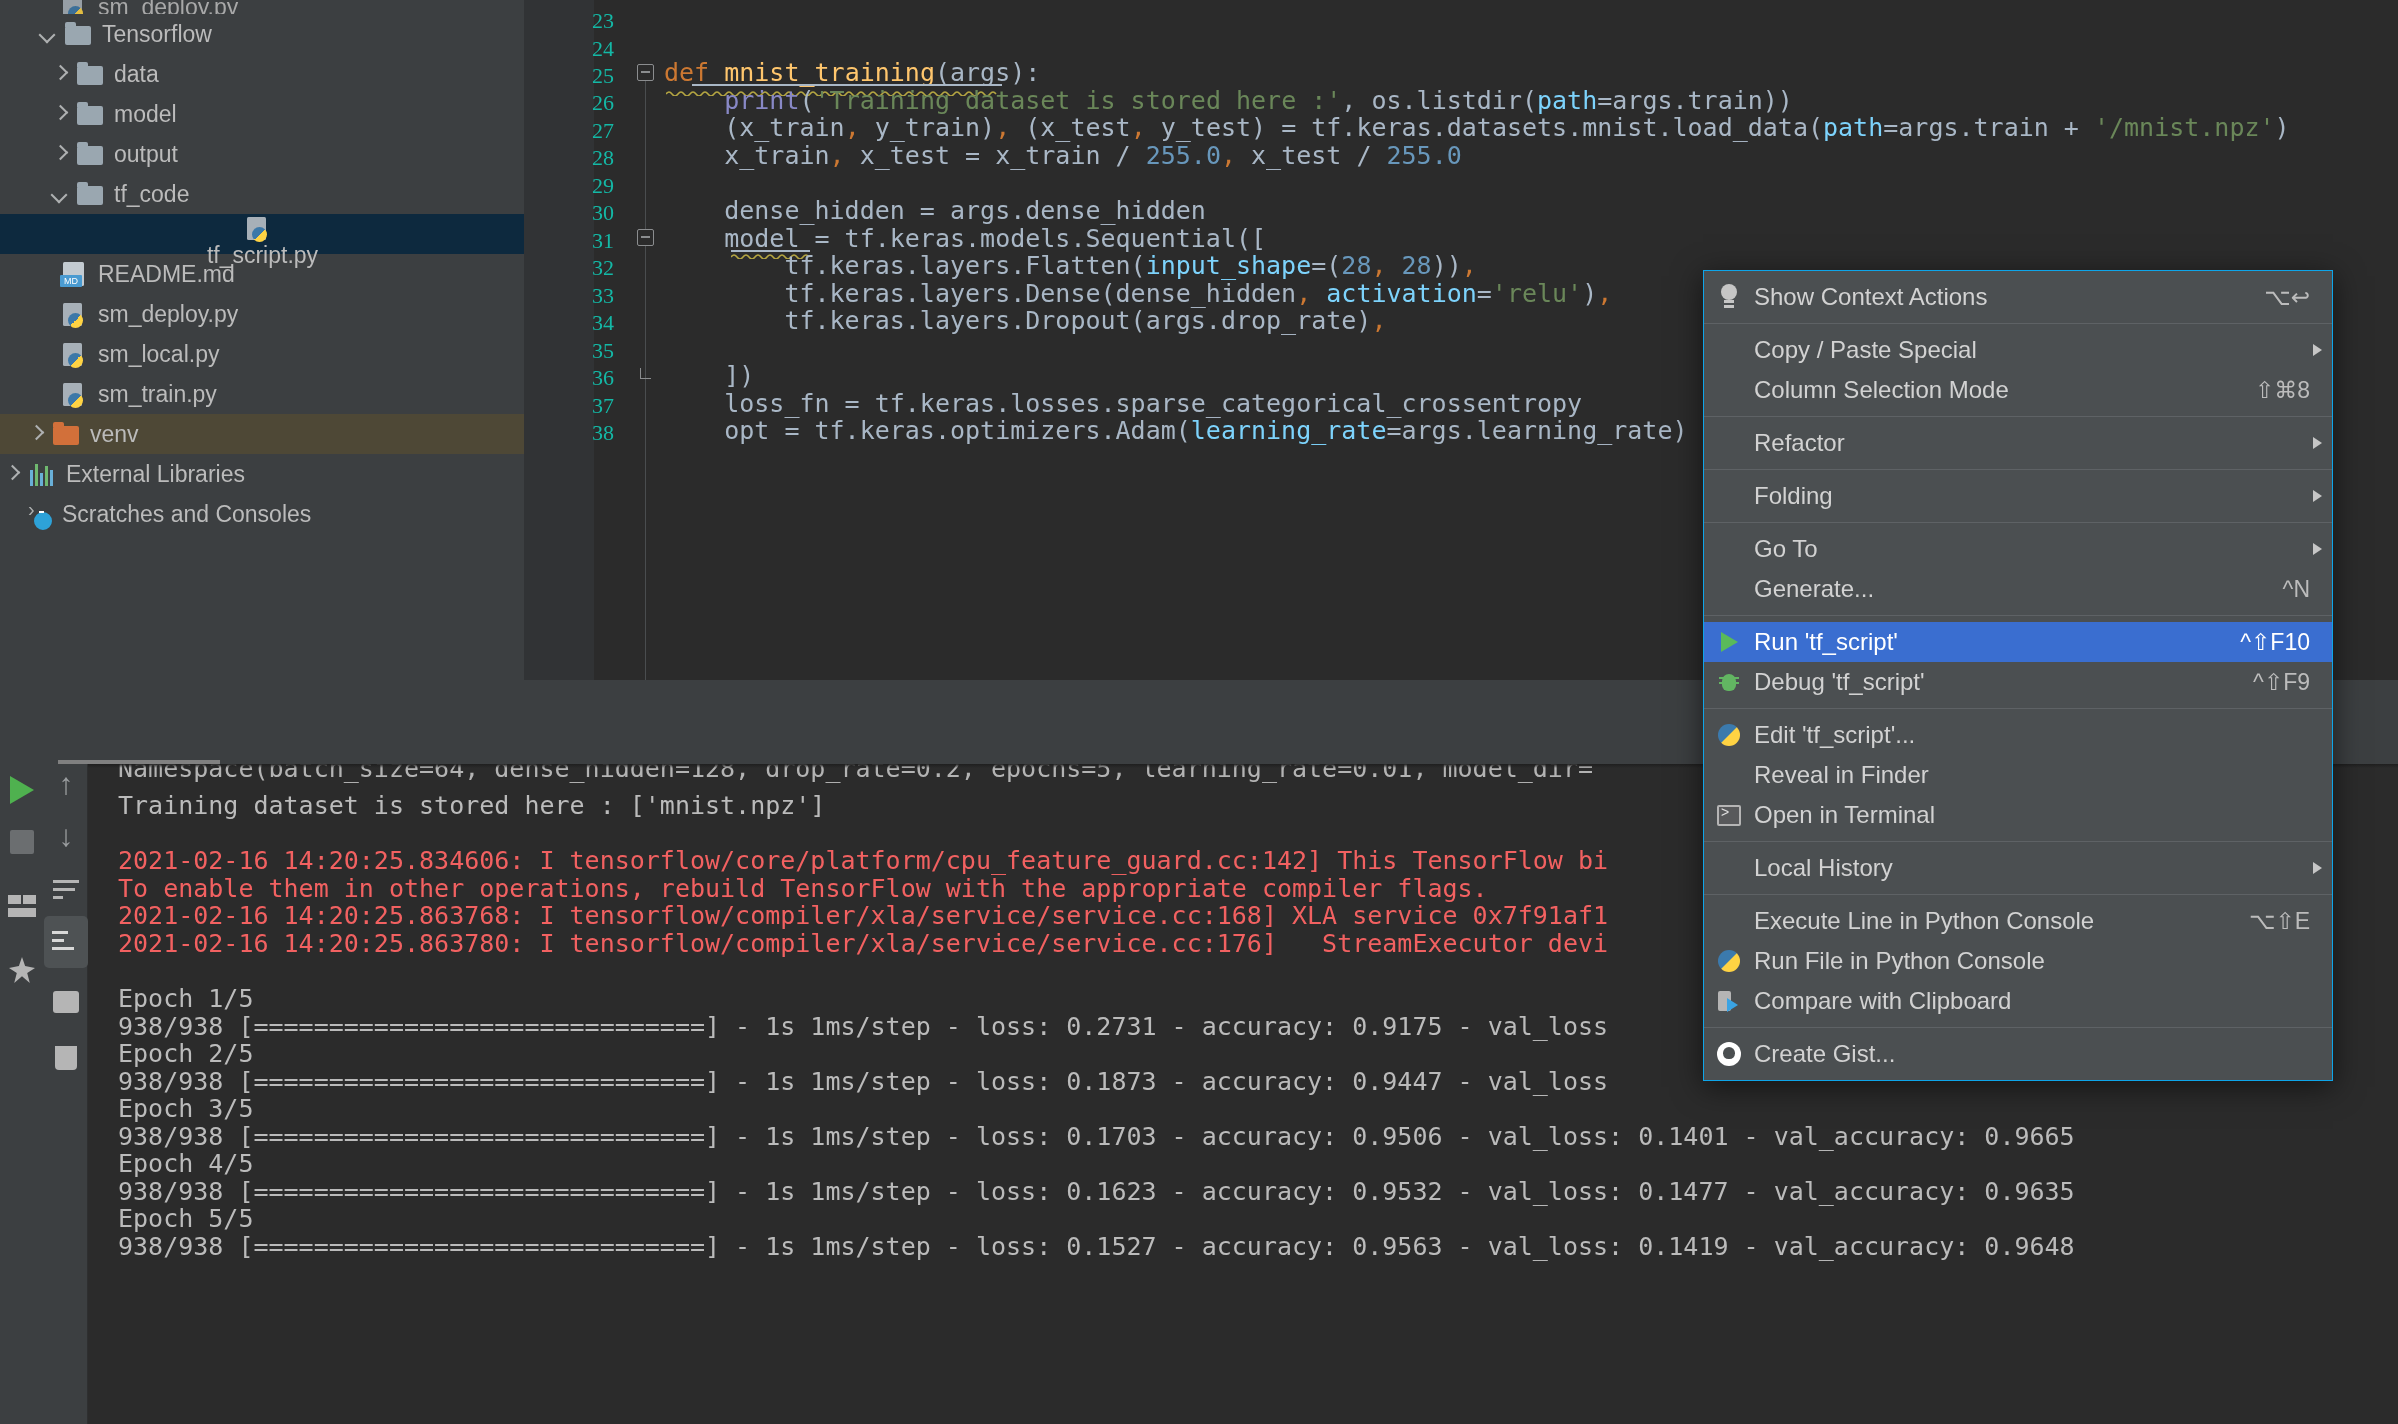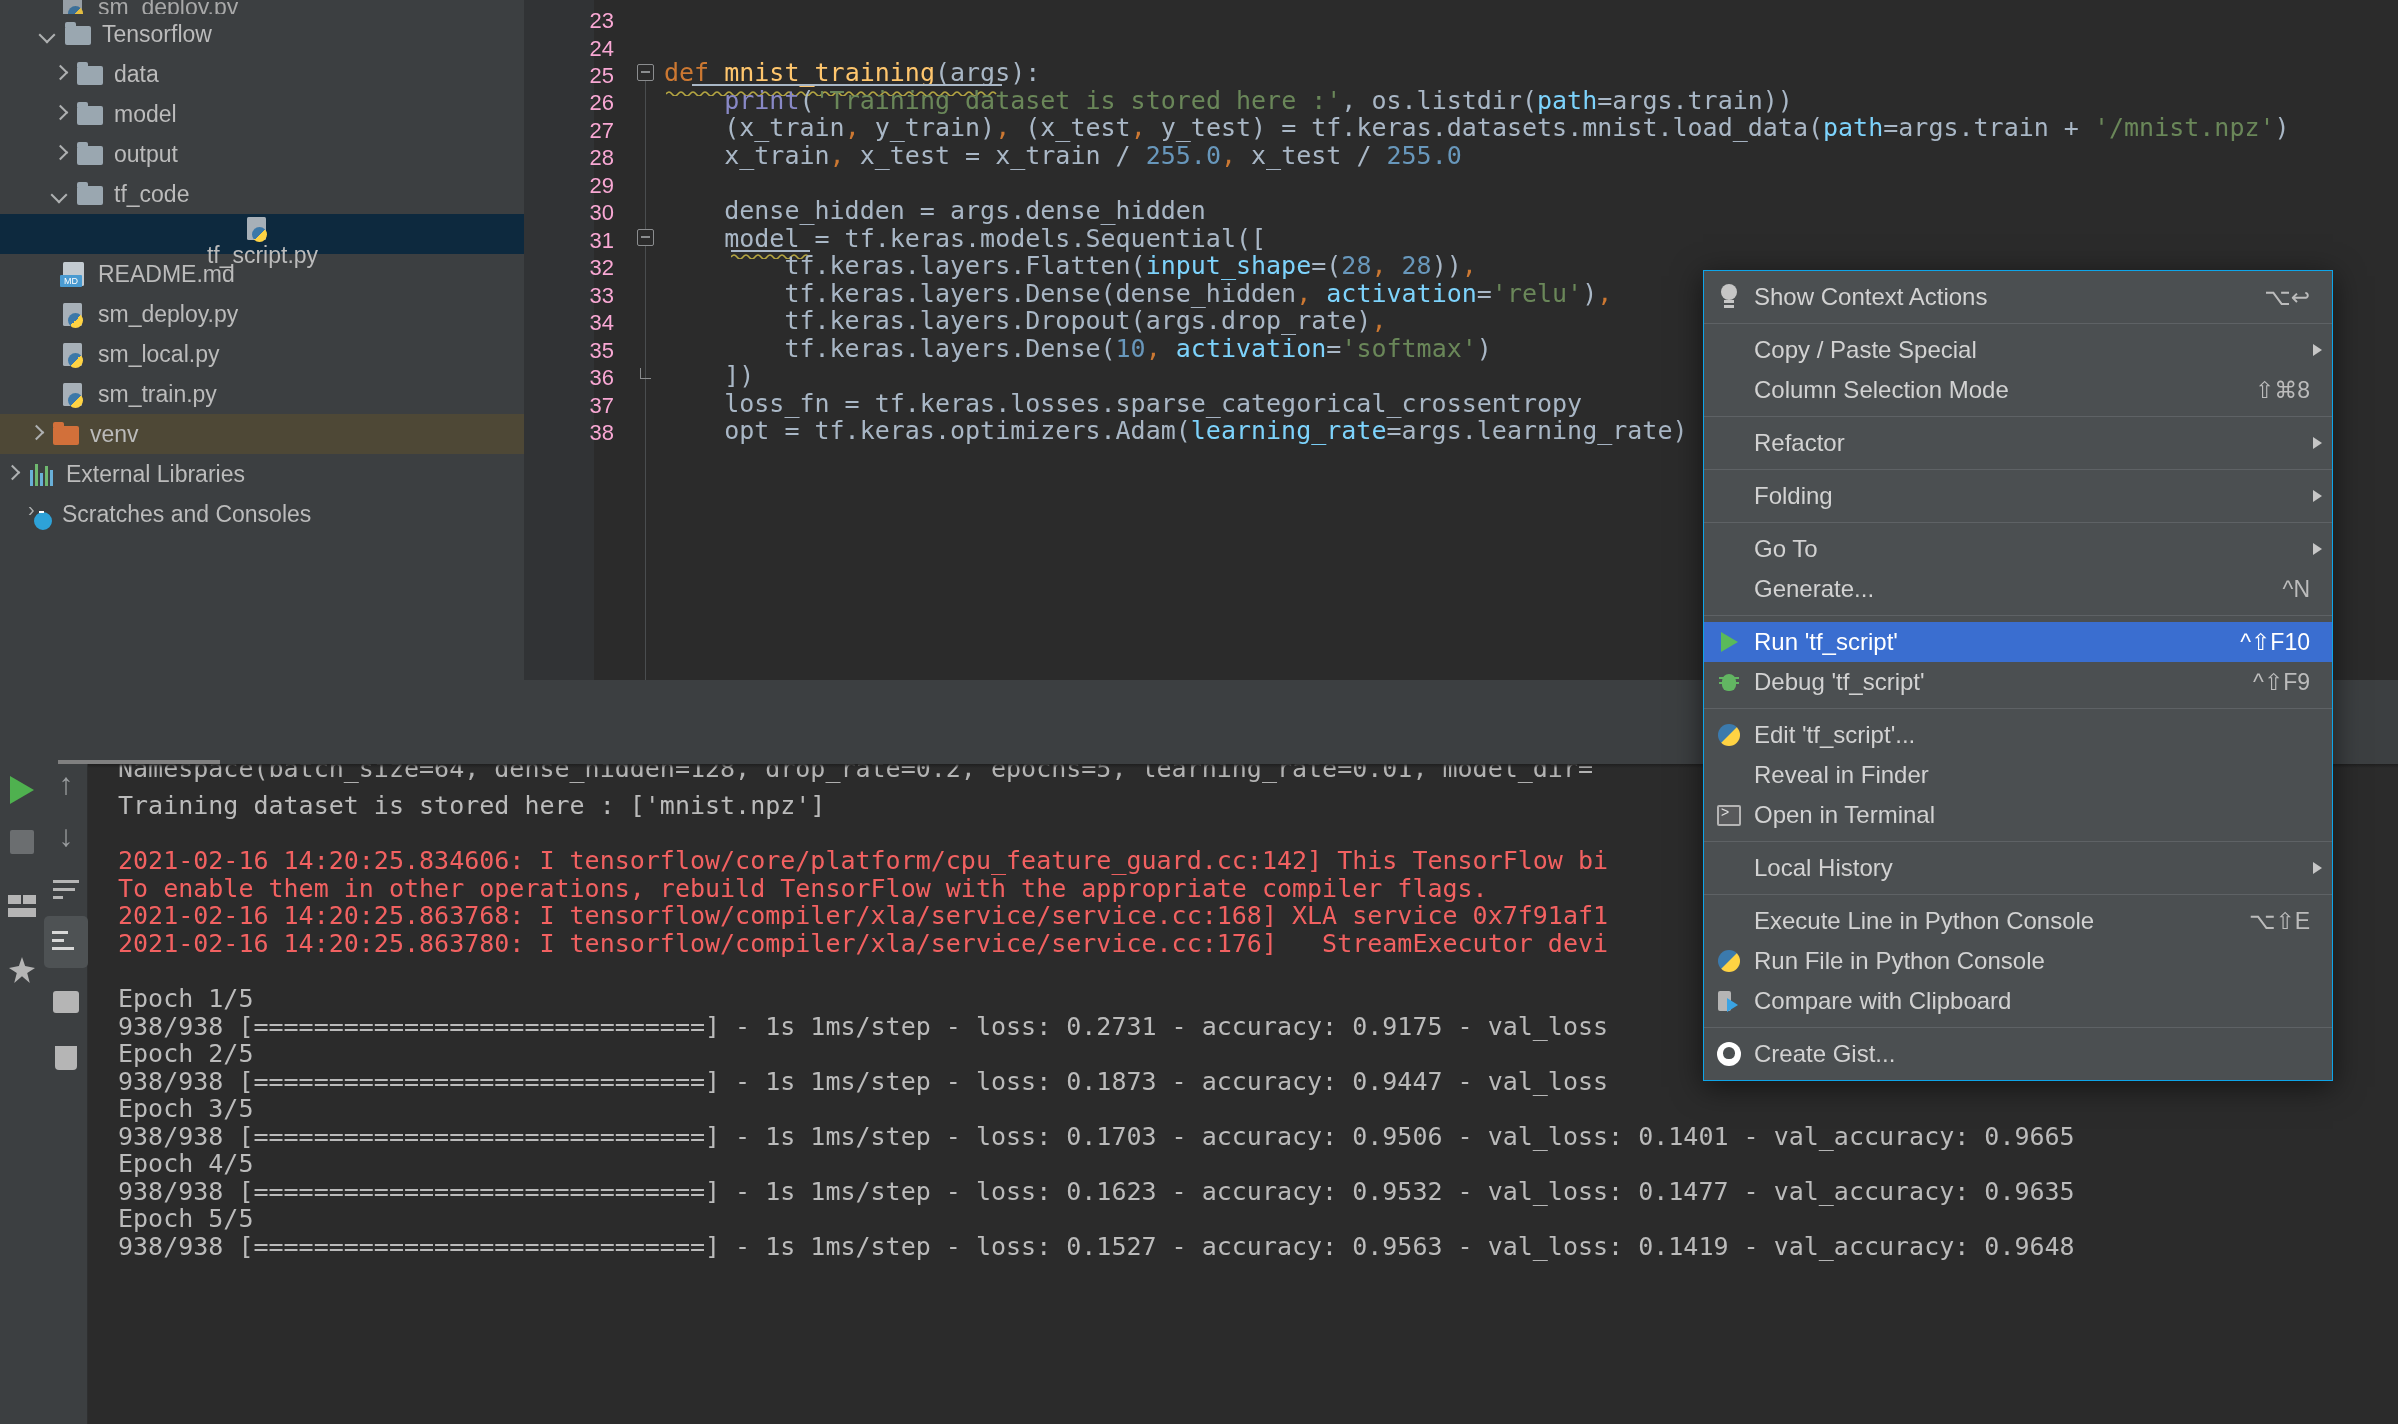--- a/index.html
+++ b/index.html
@@ -82,22 +82,22 @@
   }
   .clock-hand { position: absolute; left: 15px; top: 11px; width: 5px; height: 2px; background: #fff; z-index: 2;}
   .tree-label { padding-left: 1px; }
   .partial-top { height: 14px; overflow: hidden; opacity: .85; }
 
   
   .editor { position: absolute; left: 524px; top: 0; right: 0; height: 680px; background: #2b2b2b; }
   .gutter-strip { position: absolute; left: 0; top: 0; width: 70px; bottom: 0; background: #313335; }
   .lineno-col { position: absolute; left: 0; top: 0; width: 104px; bottom: 0; }
   .lineno {
-    position: absolute; right: 14px; color: #f9a8d4; font-size: 22px;
-    font-family: Liberation Sans, sans-serif; text-align: right;
+    position: absolute; right: 14px; color: #14b8a6; font-size: 22px;
+    font-family: Liberation Serif, serif; text-align: right;
   }
   .fold-col { position: absolute; left: 104px; top: 0; width: 36px; bottom: 0; }
   .fold-line { position: absolute; left: 17px; top: 0; bottom: 0; width: 1px; background: #4a4d4f; }
   .fold-box {
     position: absolute; left: 9px; width: 17px; height: 17px;
     border: 1.5px solid #8b8d8f; background: #2b2b2b; border-radius: 2px;
   }
   .fold-box::after { content:""; position:absolute; left:3px; top:6px; width:9px; height:1.5px; background:#8b8d8f;}
   .fold-tip { position: absolute; left: 12px; width: 11px; height: 11px; }
   .fold-tip::after{ content:""; position:absolute; left:0; top:0; width:10px; height:10px;
@@ -404,21 +404,20 @@
       <div class="cl" style="top:224px">    model = tf.keras.models.Sequential([</div>
       <div class="underline-ident" style="top:250px;left:67px;width:79px;"></div>
       <div class="wavy" style="top:252px; left:67px; width:80px;">
         <svg width="80" height="7">
             <path d="M0 5 Q3 1 6 5 T12 5 T18 5 T24 5 T30 5 T36 5 T42 5 T48 5 T54 5 T60 5 T66 5 T72 5 T78 5" stroke="#b5a642" fill="none" stroke-width="1.6"></path>
           </svg>
       </div>
       <div class="cl" style="top:251px">        tf.keras.layers.Flatten(<span class="kwarg">input_shape</span>=(<span class="num">28</span><span class="comma">,</span> <span class="num">28</span>))<span class="comma">,</span></div>
       <div class="cl" style="top:279px">        tf.keras.layers.Dense(dense_hidden<span class="comma">,</span> <span class="kwarg">activation</span>=<span class="str">'relu'</span>)<span class="comma">,</span></div>
       <div class="cl" style="top:306px">        tf.keras.layers.Dropout(args.drop_rate)<span class="comma">,</span></div>
-      <div class="cl" style="top:334px">        tf.keras.layers.Dense(<span class="num">10</span><span class="comma">,</span> <span class="kwarg">activation</span>=<span class="str">'softmax'</span>)</div>
       <div class="cl" style="top:361px">    ])</div>
       <div class="cl" style="top:389px">    loss_fn = tf.keras.losses.sparse_categorical_crossentropy</div>
       <div class="cl" style="top:416px">    opt = tf.keras.optimizers.Adam(<span class="kwarg">learning_rate</span>=args.learning_rate)</div>
       <div class="underline-ident" style="top:84px;left:28px;width:310px;"></div>
     </div>
   </div>
 
   <div class="breadcrumb-bar">
     <span>mnist_training()</span>
   </div>

